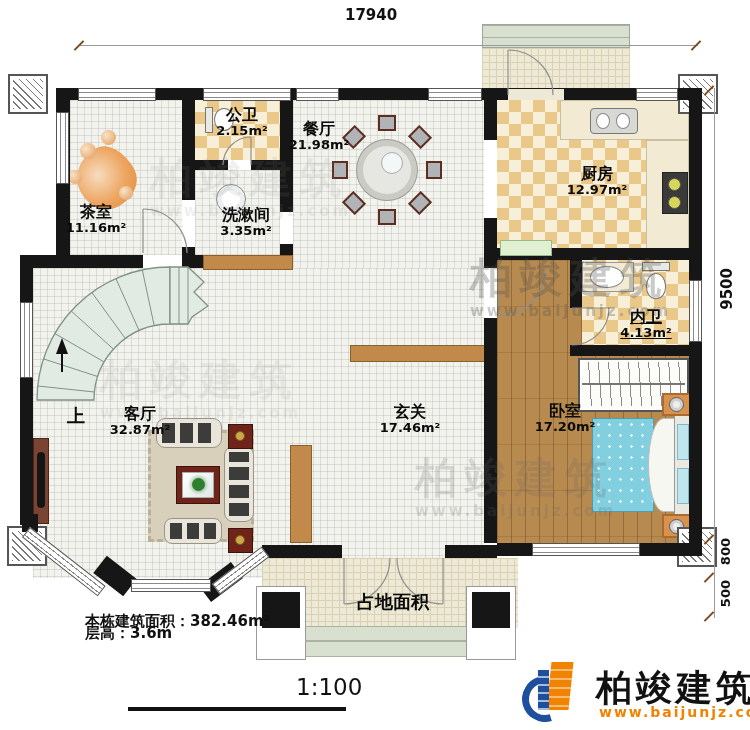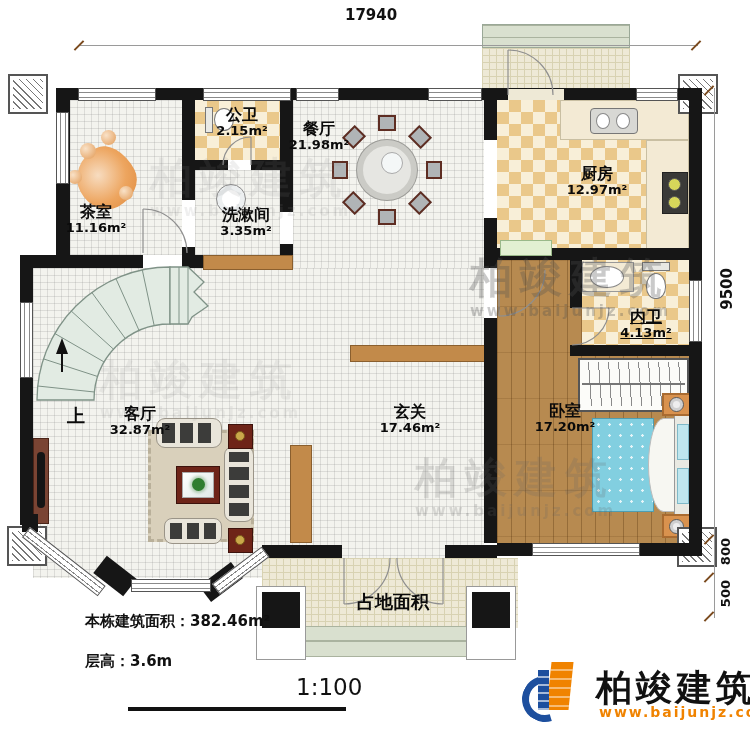--- a/index.html
+++ b/index.html
@@ -303,21 +303,21 @@
   <div class="dimline" style="left:714px;top:88px;width:1px;height:530px;"></div>
   <div class="tick" style="left:708px;top:84px;"></div>
   <div class="tick" style="left:708px;top:533px;"></div>
   <div class="tick" style="left:708px;top:571px;"></div>
   <div class="tick" style="left:708px;top:610px;"></div>
   <div class="dimlbl dimv" style="left:718px;top:268px;">9500</div>
   <div class="dimlbl dimv" style="left:718px;top:538px;font-size:13px;">800</div>
   <div class="dimlbl dimv" style="left:718px;top:580px;font-size:13px;">500</div>
 
   <div class="ftext" style="left:85px;top:612px;font-size:15px;">本栋建筑面积：382.46m²</div>
-  <div class="ftext" style="left:85px;top:652px;font-size:15px;">层高：3.6m</div>
+  <div class="ftext" style="left:85px;top:624px;font-size:15px;">层高：3.6m</div>
   <div class="ftext" style="left:296px;top:674px;font-size:23px;font-weight:normal;">1:100</div>
   <div class="abs" style="left:128px;top:707px;width:218px;height:4px;background:#111;z-index:80;"></div>
 
   <div class="abs" style="left:522px;top:676px;width:46px;height:46px;border:7px solid var(--logo_blue);border-top-color:transparent;border-right-color:transparent;border-radius:50%;transform:rotate(28deg);z-index:80;"></div>
   <div class="abs" style="left:549px;top:662px;width:22px;height:48px;background:var(--logo_orange);transform:skewX(-6deg);z-index:81;background-image:repeating-linear-gradient(to bottom,transparent 0 7px,rgba(255,255,255,.45) 7px 9px);"></div>
   <div class="abs" style="left:538px;top:670px;width:11px;height:40px;background:var(--logo_blue);z-index:82;background-image:repeating-linear-gradient(to bottom,transparent 0 6px,rgba(255,255,255,.6) 6px 8px);"></div>
   <div class="ftext" style="left:596px;top:664px;font-size:36px;letter-spacing:4px;font-weight:900;">柏竣建筑</div>
   <div class="ftext" style="left:599px;top:704px;font-size:14px;letter-spacing:2px;color:var(--logo_orange);">www.baijunjz.com</div>
 
 </div>

